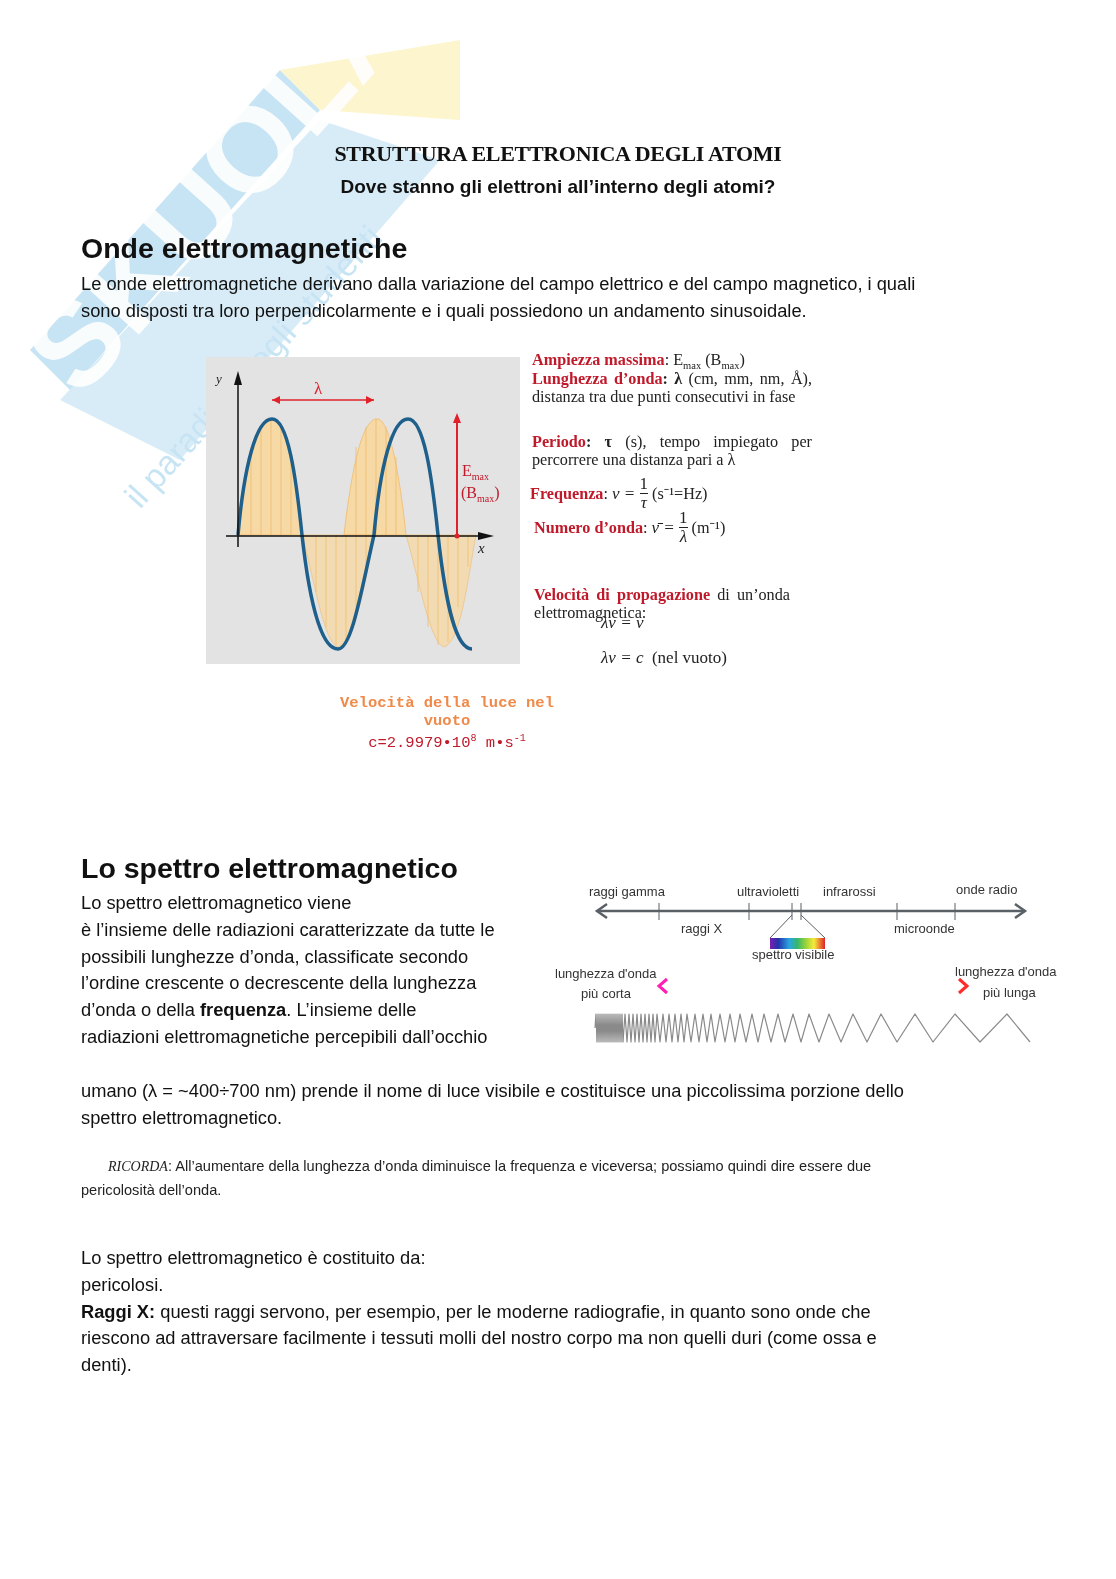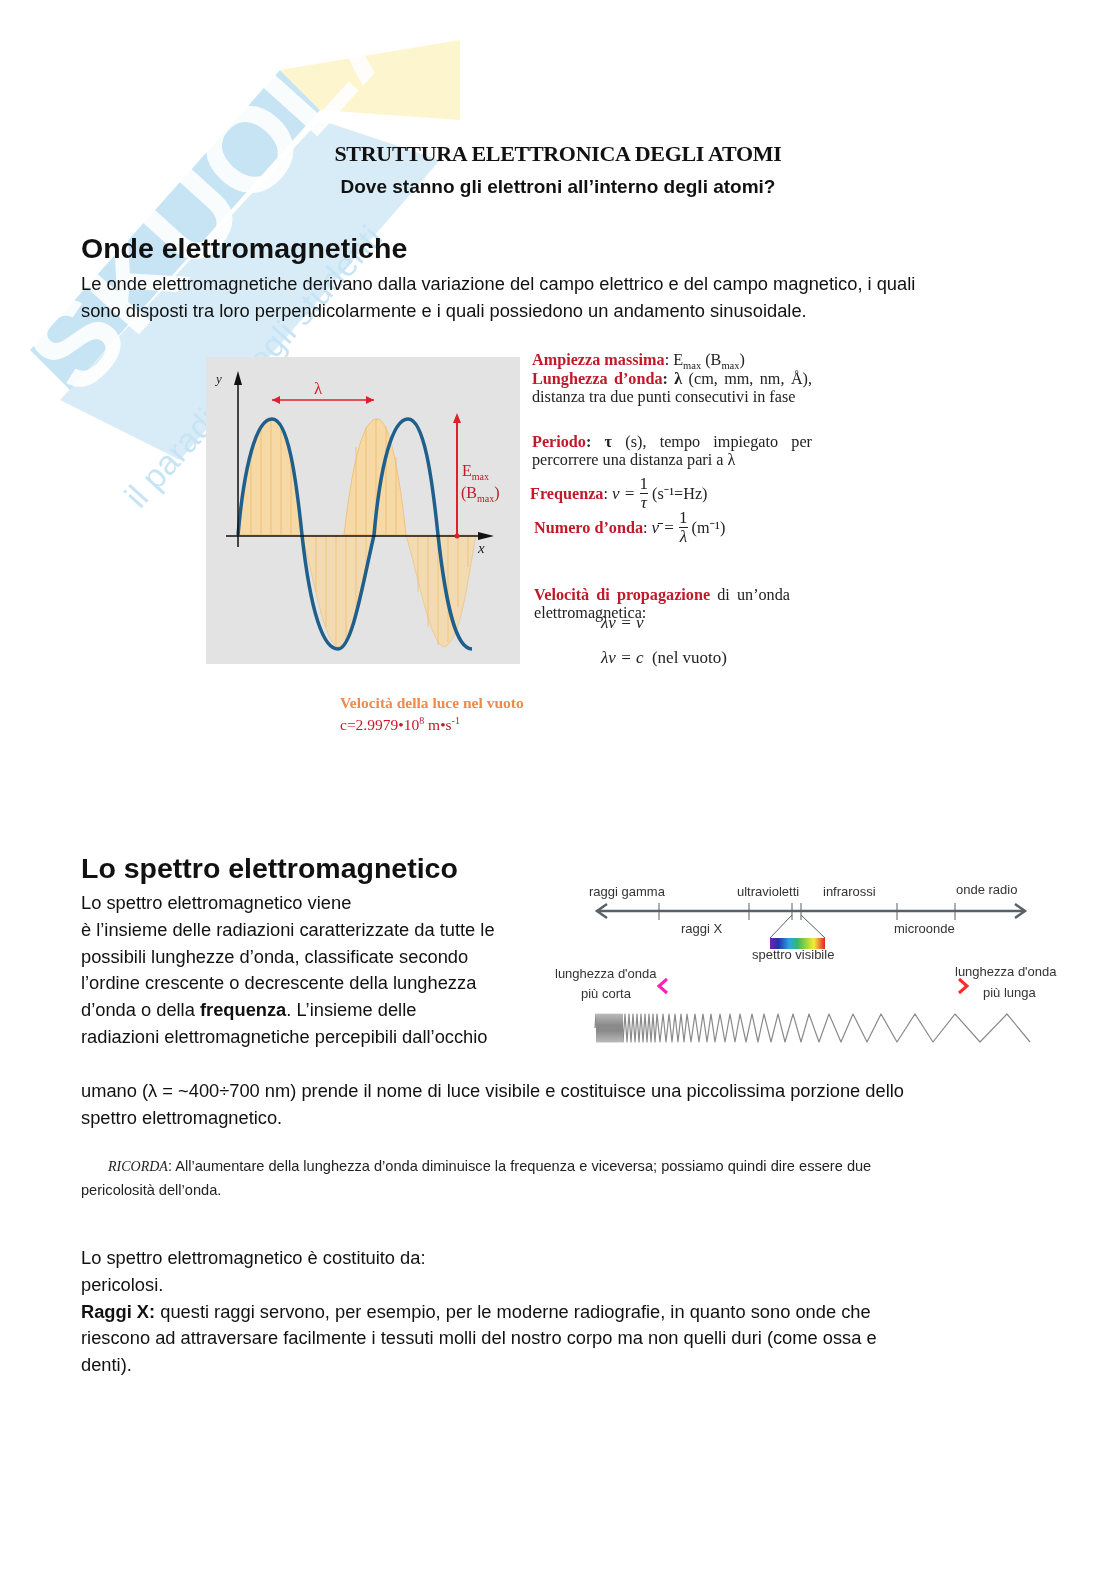--- a/index.html
+++ b/index.html
@@ -8,21 +8,21 @@
   .watermark { position: absolute; left: 20px; top: 40px; width: 440px; height: 480px; pointer-events: none; }
   .title { left: 0; width: 1116px; top: 141px; text-align: center; font-family: "Liberation Serif", serif; font-weight: bold; font-size: 22px; letter-spacing: -0.3px; color: #111; }
   .subtitle { left: 0; width: 1116px; top: 176px; text-align: center; font-weight: bold; font-size: 19px; color: #111; }
   .h1 { left: 81px; font-weight: bold; font-size: 28.5px; color: #111; }
   .para { left: 81px; font-size: 18.3px; line-height: 26.8px; color: #111; }
   .fig-box { left: 206px; top: 357px; width: 314px; height: 307px; background: #e3e3e3; }
   .def { left: 532px; width: 280px; font-family: "Liberation Serif", serif; font-size: 16.2px; line-height: 18px; color: #222; text-align: justify; }
   .def .red { color: #c0192a; font-weight: bold; }
   .def .k { font-weight: bold; }
   .formula { font-family: "Liberation Serif", serif; font-style: italic; font-size: 17px; color: #222; }
-  .speed { left: 340px; width: 250px; font-family: Liberation Serif, serif; font-size: 15.5px; line-height: 18px; }
+  .speed { left: 322px; width: 250px; text-align: center; font-family: Liberation Mono, monospace; font-size: 15.5px; line-height: 18px; }
   .speed .l1 { color: #ef8a4a; font-weight: bold; }
   .speed .l2 { color: #c0192a; }
   .spec-label { font-size: 13px; color: #333; white-space: nowrap; }
   .small { left: 81px; width: 900px; font-size: 14.6px; line-height: 22.5px; color: #222; }
   .small .ric { font-family: "Liberation Serif", serif; font-style: italic; font-size: 14px; margin-left: 27px; }
   sub, sup { font-size: 65%; }
 </style>
 </head>
 <body>
 

